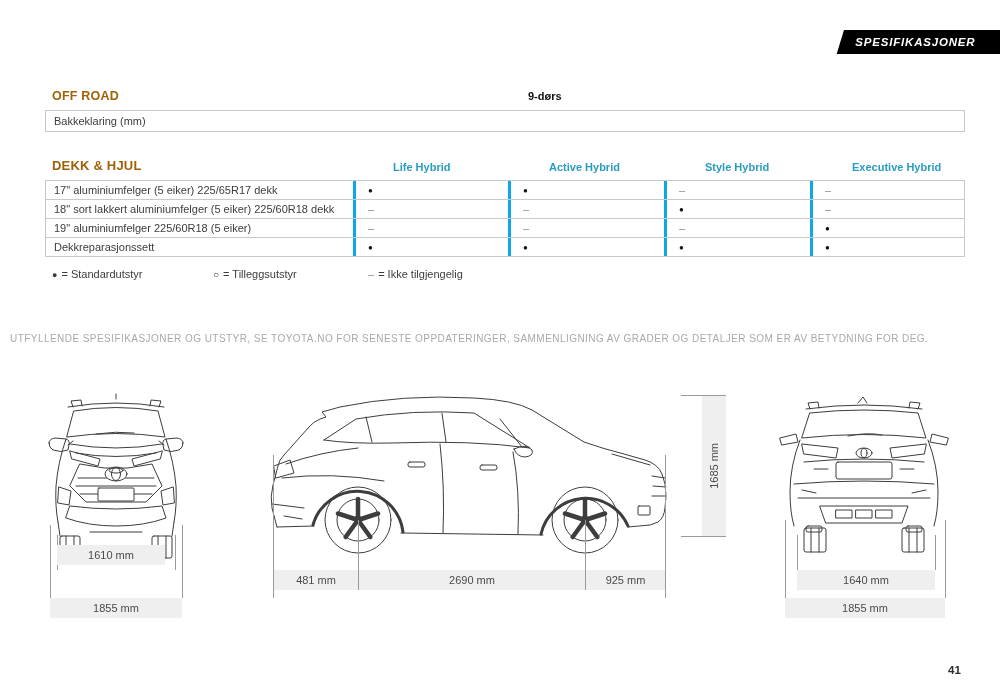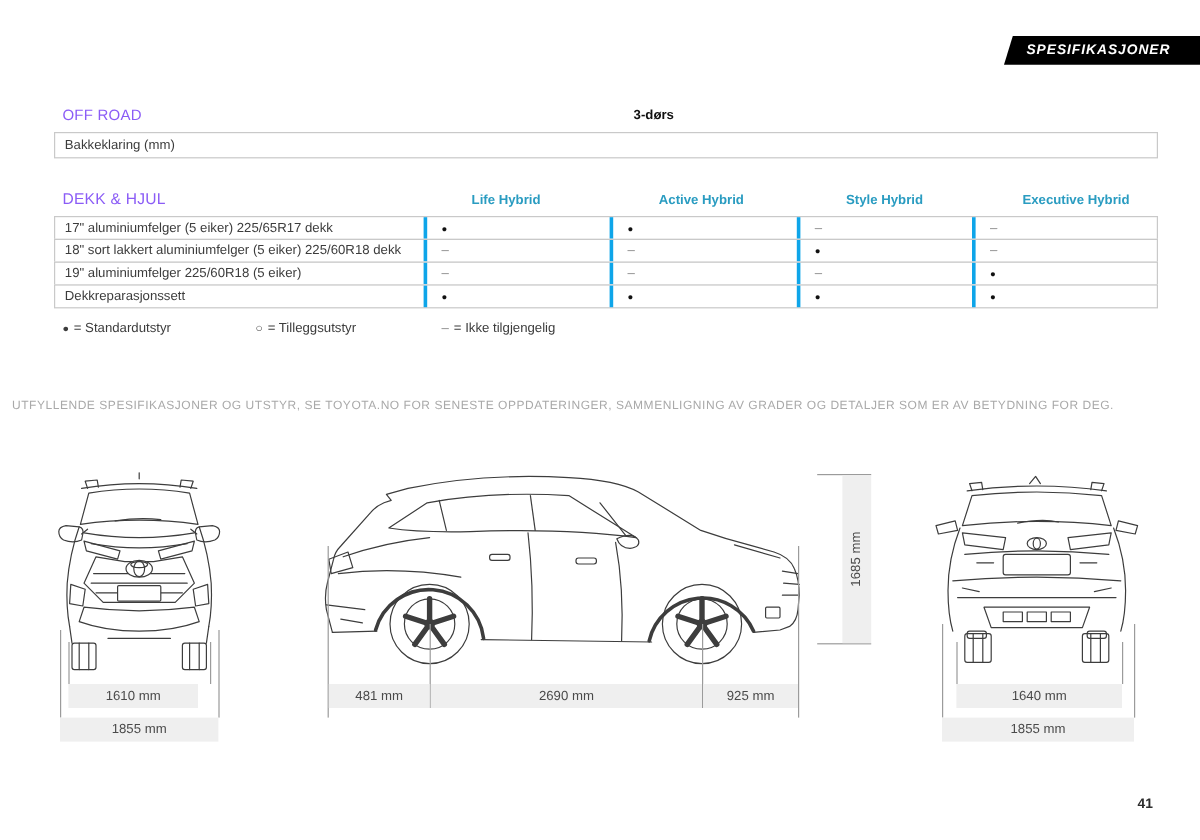--- a/index.html
+++ b/index.html
@@ -6,21 +6,21 @@
   .page{position:relative;width:1000px;height:700px;background:#fff;overflow:hidden;
         font-family:"Liberation Sans",sans-serif;color:#222;}
 
   
   .banner{position:absolute;left:844px;top:30px;width:176px;height:24px;background:#000;
           transform:skewX(-17deg);transform-origin:0 0;display:flex;align-items:center;justify-content:center;}
   .banner span{transform:skewX(17deg);color:#fff;font-style:italic;font-weight:bold;
                font-size:11.5px;letter-spacing:.8px;padding-right:26px;white-space:nowrap;}
 
   
-  .sec-title{position:absolute;font-weight:normal;font-size:12.5px;color:#8b5cf6;letter-spacing:.2px;}
+  .sec-title{position:absolute;font-weight:bold;font-size:12.5px;color:#a16207;letter-spacing:.2px;}
   .colhead{position:absolute;font-weight:bold;font-size:11px;color:#101010;}
   .teal{color:#2a9cc1;padding-left:28px;}
 
   
   .trow{position:absolute;left:45px;width:920px;height:21px;display:flex;
         border:1px solid #c9c9c9;box-sizing:border-box;background:#fff;}
   .cell{box-sizing:border-box;border-right:3px solid #0ea5e9;display:flex;align-items:center;
         padding-left:8px;font-size:11px;color:#3c3c3c;overflow:hidden;white-space:nowrap;}
   .cell:last-child{border-right:none;}
   .cell.val{padding-left:12px;}
@@ -55,21 +55,21 @@
 </head>
 <body>
 
 <div class="page">
 
   <div class="banner">
     <span>SPESIFIKASJONER</span>
   </div>
 
   <div class="sec-title" style="left:52px;top:89px">OFF ROAD</div>
-  <div class="colhead" style="left:528px;top:90px">3-dørs</div>
+  <div class="colhead" style="left:528px;top:90px">9-dørs</div>
   <div class="trow" style="top:110px;height:22px">
     <div class="cell" style="width:472px">Bakkeklaring (mm)</div>
   </div>
 
   <div class="sec-title" style="left:52px;top:158px;font-size:13px">DEKK &amp; HJUL</div>
   <div class="colhead teal" style="left:365px;top:161px">Life Hybrid</div>
   <div class="colhead teal" style="left:521px;top:161px">Active Hybrid</div>
   <div class="colhead teal" style="left:677px;top:161px">Style Hybrid</div>
   <div class="colhead teal" style="left:824px;top:161px">Executive  Hybrid</div>
 
@@ -228,21 +228,21 @@
   <div class="tick-h" style="left:681px;top:395px;width:45px"></div>
   <div class="tick-h" style="left:681px;top:536px;width:45px"></div>
   <div class="vbar">
     <span>1685 mm</span>
   </div>
 
   <div class="tick-v" style="left:50px;top:525px;height:73px"></div>
   <div class="tick-v" style="left:182px;top:525px;height:73px"></div>
   <div class="tick-v" style="left:57px;top:535px;height:35px"></div>
   <div class="tick-v" style="left:175px;top:535px;height:35px"></div>
-  <div class="dimbar" style="left:57px;top:570px;width:108px">1610 mm</div>
+  <div class="dimbar" style="left:57px;top:545px;width:108px">1610 mm</div>
   <div class="dimbar" style="left:50px;top:598px;width:132px">1855 mm</div>
 
   <div class="tick-v" style="left:273px;top:455px;height:143px"></div>
   <div class="tick-v" style="left:665px;top:455px;height:143px"></div>
   <div class="tick-v" style="left:358px;top:520px;height:70px"></div>
   <div class="tick-v" style="left:585px;top:520px;height:70px"></div>
   <div class="dimbar" style="left:274px;top:570px;width:84px">481 mm</div>
   <div class="dimbar" style="left:359px;top:570px;width:226px">2690 mm</div>
   <div class="dimbar" style="left:586px;top:570px;width:79px">925 mm</div>
 

